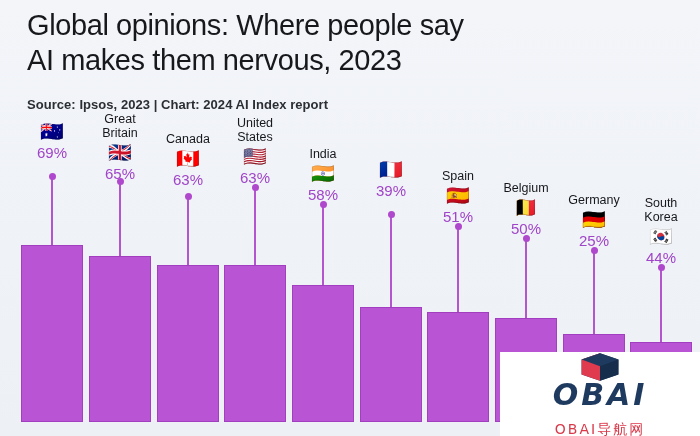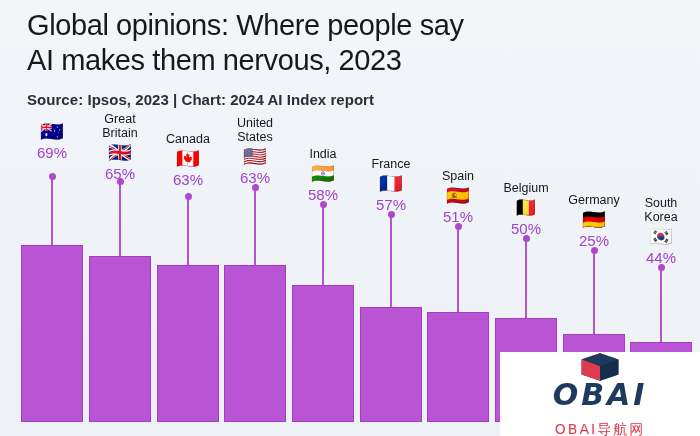--- a/index.html
+++ b/index.html
@@ -37,22 +37,22 @@
   .title {
     font-size: 29px;
     line-height: 1.22;
     font-weight: 400;
     color: #16181c;
     letter-spacing: -0.4px;
     white-space: pre-line;
     margin: 0;
   }
   .source {
-    margin-top: 12px;
-    font-size: 15px;
+    margin-top: 18px;
+    font-size: 13px;
     font-weight: 600;
     color: #2b2e33;
     letter-spacing: 0.05px;
   }
 
   
   .plot {
     position: absolute;
     left: 0;
     top: 0;
@@ -207,23 +207,22 @@
         <div class="cname">India</div>
         <span class="flag">🇮🇳</span>
         <div class="pct">58%</div>
       </div>
       <div class="col" style="left: 292px; width: 62px; height: 422px;">
         <div class="bar" style="height: 137px;"></div>
         <div class="stem" style="height: 80px; bottom: 137px;"></div>
         <div class="dot" style="bottom: 214px;"></div>
       </div>
       <div class="anno" style="top: 157px; position: absolute; left: 391px; margin-left: -48px;">
-        <div class="cname">France</div>
         <span class="flag">🇫🇷</span>
-        <div class="pct">57%</div>
+        <div class="pct">39%</div>
       </div>
       <div class="col" style="left: 360px; width: 62px; height: 422px;">
         <div class="bar" style="height: 115px;"></div>
         <div class="stem" style="height: 92px; bottom: 115px;"></div>
         <div class="dot" style="bottom: 204px;"></div>
       </div>
       <div class="anno" style="top: 169px; position: absolute; left: 458px; margin-left: -48px;">
         <div class="cname">Spain</div>
         <span class="flag">🇪🇸</span>
         <div class="pct">51%</div>

